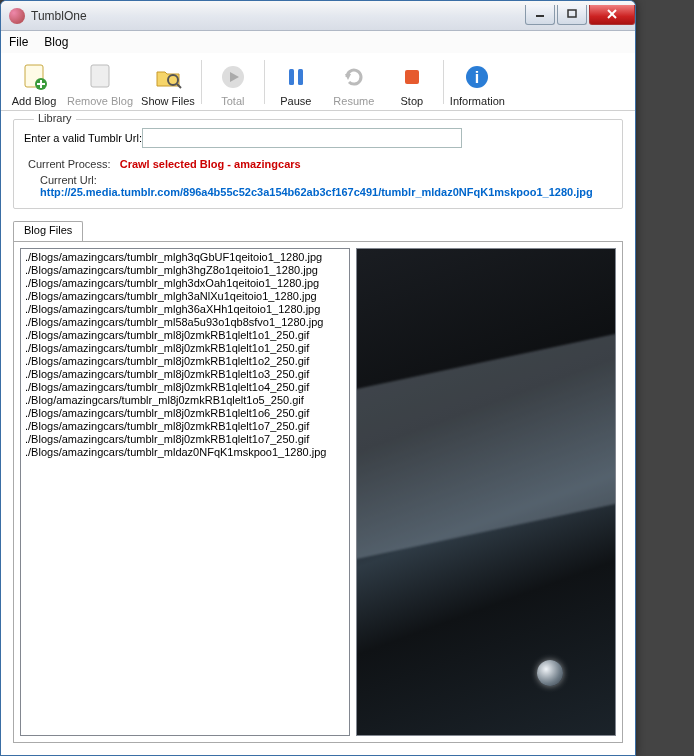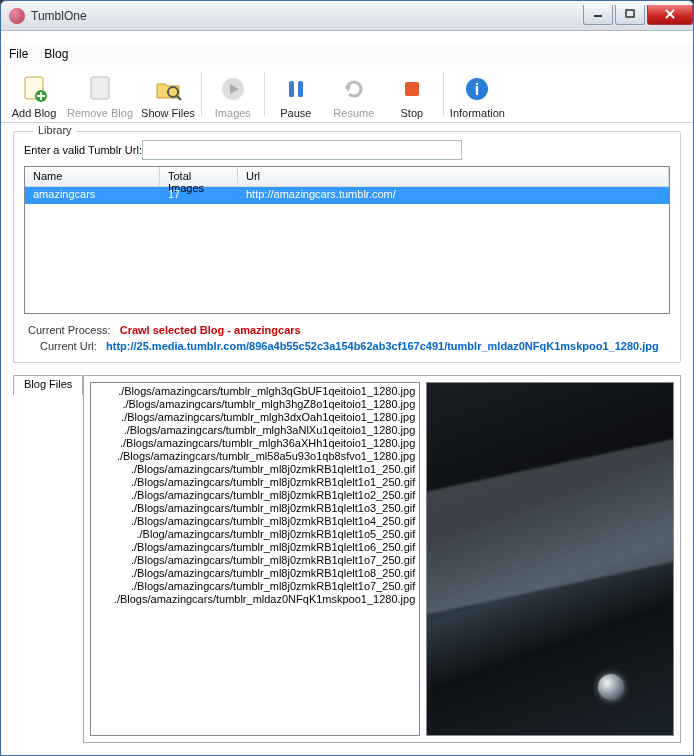--- a/index.html
+++ b/index.html
@@ -1,28 +1,28 @@
 <!DOCTYPE html>
 <html><head>
 <meta charset="utf-8">
 <style>
 * { box-sizing: border-box; margin: 0; padding: 0; font-family: "Segoe UI", Tahoma, sans-serif; }
 body { background: #444; width: 694px; height: 756px; overflow: hidden; }
 
-.window { width: 694px; height: 756px; background: #fff; border: 1px solid #3a6ea5; border-radius: 6px 6px 0 0; box-shadow: 0 0 8px rgba(0,0,0,.5); display: flex; flex-direction: column; }
+.window { width: 636px; height: 756px; background: #fff; border: 1px solid #3a6ea5; border-radius: 6px 6px 0 0; box-shadow: 0 0 8px rgba(0,0,0,.5); display: flex; flex-direction: column; }
 
 .titlebar { height: 30px; background: linear-gradient(#f8f8f8,#e4e8ef,#d8dde6); display: flex; align-items: center; padding: 0 0 0 8px; border-radius: 6px 6px 0 0; border-bottom: 1px solid #b0b8c5; }
 .titlebar .icon { width: 16px; height: 16px; border-radius: 50%; background: radial-gradient(circle at 30% 30%, #e8a, #a44); margin-right: 6px; }
 .titlebar .title { font-size: 12px; color: #333; flex: 1; }
 .winbtns { display: flex; height: 22px; }
 .winbtn { width: 30px; height: 20px; margin-left: 2px; border: 1px solid #8899aa; border-top: none; border-radius: 0 0 3px 3px; background: linear-gradient(#f4f6fa,#d2dae6); display: flex; align-items: center; justify-content: center; font-size: 10px; color: #333; cursor: pointer; }
 .winbtn.close { width: 46px; background: linear-gradient(#f08080,#c22 60%,#a11); color: #fff; border-color: #a33; }
 .winbtn svg { display:block; }
 
-.menubar { height: 22px; display: flex; align-items: center; padding: 0 8px; gap: 16px; font-size: 12px; background: #fbfbfb; margin-top: 12px; }
+.menubar { height: 22px; display: flex; align-items: center; padding: 0 8px; gap: 16px; font-size: 12px; background: #fbfbfb; }
 .menubar span { cursor: pointer; }
 
 .toolbar { height: 58px; background: #fff; border-bottom: 1px solid #d0d0d0; display: flex; align-items: center; padding: 2px 4px; gap: 0; }
 .tbtn { display: flex; flex-direction: column; align-items: center; justify-content: flex-end; min-width: 58px; height: 54px; font-size: 11px; color: #222; cursor: pointer; padding: 2px 4px; }
 .tbtn.disabled { color: #999; }
 .tbtn .ti { width: 32px; height: 32px; margin-bottom: 2px; display:flex; align-items:center; justify-content:center; }
 .tsep { width: 1px; height: 44px; background: #d8d8d8; margin: 0 2px; }
 
 .body { flex: 1; padding: 4px 12px 12px 12px; display: flex; flex-direction: column; overflow: hidden; }
 
@@ -40,21 +40,21 @@
 .trow { display: flex; height: 17px; }
 .trow.sel { background: #3399ff; color: #fff; }
 .td { padding: 1px 8px; overflow: hidden; white-space: nowrap; }
 .td.c1 { width: 135px; } .td.c2 { width: 78px; } .td.c3 { flex: 1; }
 
 .status1 { font-size: 11px; color: #333; margin: 10px 0 4px 4px; }
 .status1 b { font-weight: bold; color: #c00; }
 .status2 { font-size: 11px; color: #333; margin: 0 0 0 16px; }
 .status2 a { color: #0066cc; text-decoration: none; font-weight: bold; }
 
-.tabs { margin-top: 12px; flex:1; display:flex; flex-direction:row;text-align:right; }
+.tabs { margin-top: 12px; flex:1; display:flex; flex-direction:column; }
 .tabrow { display: flex; height: 20px; font-size: 11px; }
 .tab { border: 1px solid #aaa; border-bottom: none; padding: 2px 10px; background: #fff; border-radius: 2px 2px 0 0; }
 .tabbody { flex:1; border: 1px solid #aaa; padding: 6px; display: flex; gap: 6px; background:#fff; }
 .filelist { width: 330px; height: 100%; border: 1px solid #828790; background: #fff; font-size: 11px; line-height: 13px; padding: 2px 4px; overflow: hidden; white-space: nowrap; }
 .preview { flex: 1; border: 1px solid #828790; background: linear-gradient(160deg,#1a1d22 0%, #0c0e10 35%, #2e3a44 55%, #0f1215 70%, #1b232a 100%); position:relative; overflow:hidden; }
 .preview::before { content:""; position:absolute; top:22%; left:-5%; width:130%; height:35%; background: rgba(200,215,230,.25); transform: skewY(-12deg); filter: blur(1px);}
 .preview::after { content:""; position:absolute; bottom:10%; right:20%; width:26px; height:26px; border-radius:50%; background: radial-gradient(circle at 35% 35%, #f0f4f8, #6e7b86 60%, #2e3842); box-shadow: 0 0 6px rgba(255,255,255,.5);}
 </style>
 </head>
 <body>
@@ -120,21 +120,21 @@
       <span>Show Files</span>
     </div>
     <div class="tsep"></div>
     <div class="tbtn disabled">
       <div class="ti">
           <svg width="30" height="30">
             <circle cx="15" cy="15" r="11" fill="#ddd"></circle>
             <polygon points="12,10 12,20 21,15" fill="#aaa"></polygon>
           </svg>
         </div>
-      <span>Images</span>
+      <span>Total</span>
     </div>
     <div class="tsep"></div>
     <div class="tbtn">
       <div class="ti">
           <svg width="30" height="30">
             <rect x="8" y="7" width="5" height="16" rx="1.5" fill="#3a7dd8"></rect>
             <rect x="17" y="7" width="5" height="16" rx="1.5" fill="#3a7dd8"></rect>
           </svg>
         </div>
       <span>Pause</span>
@@ -171,32 +171,20 @@
   <div class="body">
 
     <div class="group">
       <div class="group-title">Library</div>
 
       <div class="row">
         <label>Enter a valid Tumblr Url:</label>
         <input class="url-input" type="text" value="" style="">
       </div>
 
-      <div class="table">
-        <div class="thead">
-          <div class="th c1">Name</div>
-          <div class="th c2">Total Images</div>
-          <div class="th c3">Url</div>
-        </div>
-        <div class="trow sel">
-          <div class="td c1">amazingcars</div>
-          <div class="td c2">17</div>
-          <div class="td c3">http://amazingcars.tumblr.com/</div>
-        </div>
-      </div>
 
       <div class="status1">
         <span>Current Process:</span>&nbsp;&nbsp;
         <b>Crawl selected Blog - amazingcars</b>
       </div>
       <div class="status2">
         <span>Current Url:</span>&nbsp;&nbsp;
         <a href="#">http://25.media.tumblr.com/896a4b55c52c3a154b62ab3cf167c491/tumblr_mldaz0NFqK1mskpoo1_1280.jpg</a>
       </div>
     </div>
@@ -214,21 +202,20 @@
             <div>./Blogs/amazingcars/tumblr_mlgh36aXHh1qeitoio1_1280.jpg</div>
             <div>./Blogs/amazingcars/tumblr_ml58a5u93o1qb8sfvo1_1280.jpg</div>
             <div>./Blogs/amazingcars/tumblr_ml8j0zmkRB1qlelt1o1_250.gif</div>
             <div>./Blogs/amazingcars/tumblr_ml8j0zmkRB1qlelt1o1_250.gif</div>
             <div>./Blogs/amazingcars/tumblr_ml8j0zmkRB1qlelt1o2_250.gif</div>
             <div>./Blogs/amazingcars/tumblr_ml8j0zmkRB1qlelt1o3_250.gif</div>
             <div>./Blogs/amazingcars/tumblr_ml8j0zmkRB1qlelt1o4_250.gif</div>
             <div>./Blog/amazingcars/tumblr_ml8j0zmkRB1qlelt1o5_250.gif</div>
             <div>./Blogs/amazingcars/tumblr_ml8j0zmkRB1qlelt1o6_250.gif</div>
             <div>./Blogs/amazingcars/tumblr_ml8j0zmkRB1qlelt1o7_250.gif</div>
-            <div>./Blogs/amazingcars/tumblr_ml8j0zmkRB1qlelt1o8_250.gif</div>
             <div>./Blogs/amazingcars/tumblr_ml8j0zmkRB1qlelt1o7_250.gif</div>
             <div>./Blogs/amazingcars/tumblr_mldaz0NFqK1mskpoo1_1280.jpg</div>
           </div>
         <div class="preview"></div>
       </div>
     </div>
 
   </div>
 </div>
 

